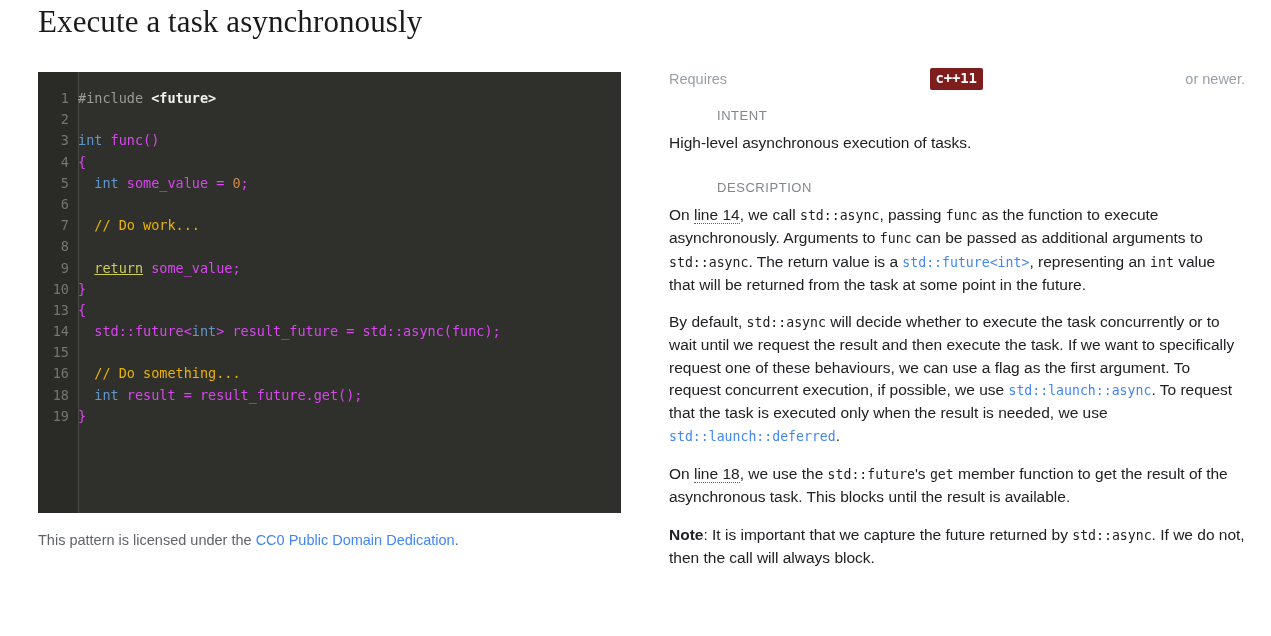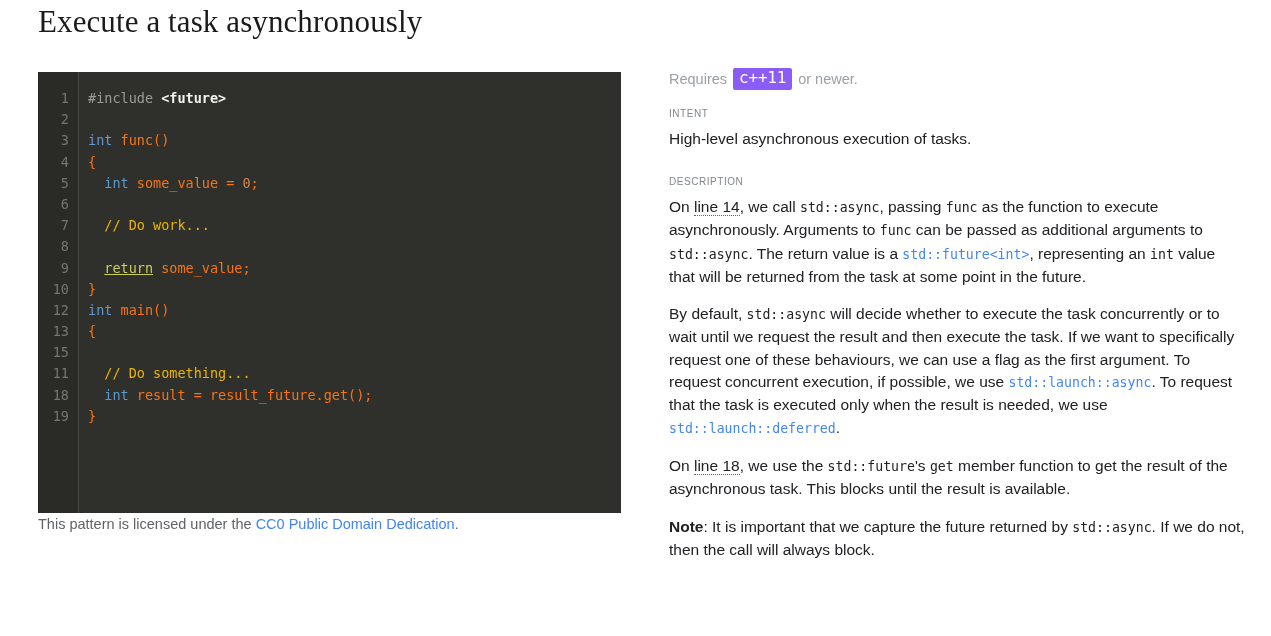--- a/index.html
+++ b/index.html
@@ -78,33 +78,34 @@
     width: 40px;
     min-width: 40px;
     text-align: right;
     padding-right: 9px;
     box-sizing: border-box;
     color: #757670;
     font-size: 13.5px;
     user-select: none;
   }
   .lc {
-    padding-left: 10px;
+    padding-left: 0;
     color: #e4e4df;
   }
   
   .t-pre   { color: #9a9b95; }
   .t-inc   { color: #f2f2ee; font-weight: bold; }
   .t-kw    { color: #6196cc; }
   .t-ret   { color: #cdcd5c; text-decoration: underline; }
   .t-num   { color: #cc8a4e; }
   .t-cmt   { color: #eab308; }
-  .t-pln   { color: #f97316; }
+  .t-pln   { color: #d946ef; }
 
   .license {
+    margin-top: 16px;
     font-size: 14.5px;
     line-height: 22px;
     color: #5f6368;
   }
   .license a {
     color: #4285f4;
     text-decoration: none;
   }
 
   
@@ -116,40 +117,42 @@
   }
 
   .requires {
     font-size: 14.5px;
     color: #9aa0a6;
     line-height: 22px;
     margin-bottom: 18px;
     display: flex;
     align-items: center;
     gap: 6px;
+    justify-content: space-between;
   }
   .badge {
     display: inline-block;
-    background: #8b5cf6;
+    background: #7f1d1d;
     color: #ffffff;
     font-family: "DejaVu Sans Mono", monospace;
-    font-weight: normal;
-    font-size: 16px;
+    font-weight: bold;
+    font-size: 14px;
     line-height: 12.5px;
     padding: 4px 6px 5px 6px;
     border-radius: 2px;
     letter-spacing: -0.2px;
   }
 
   .section-label {
-    font-size: 10px;
+    font-size: 13px;
     letter-spacing: 0.55px;
     color: #80868b;
     text-transform: uppercase;
     margin-bottom: 9px;
+    margin-left: 48px;
   }
 
   .intent-text {
     font-size: 15.5px;
     line-height: 22px;
     color: #202124;
     margin: 4px 0 26px 0;
   }
 
   .desc p {
@@ -196,24 +199,24 @@
           <div class="code-line"><span class="ln">1</span><span class="lc"><span class="t-pre">#include </span><span class="t-inc">&lt;future&gt;</span></span></div>
           <div class="code-line"><span class="ln">2</span><span class="lc"></span></div>
           <div class="code-line"><span class="ln">3</span><span class="lc"><span class="t-kw">int</span><span class="t-pln"> func()</span></span></div>
           <div class="code-line"><span class="ln">4</span><span class="lc"><span class="t-pln">{</span></span></div>
           <div class="code-line"><span class="ln">5</span><span class="lc"><span class="t-pln">  </span><span class="t-kw">int</span><span class="t-pln"> some_value = </span><span class="t-num">0</span><span class="t-pln">;</span></span></div>
           <div class="code-line"><span class="ln">6</span><span class="lc"></span></div>
           <div class="code-line"><span class="ln">7</span><span class="lc"><span class="t-cmt">  // Do work...</span></span></div>
           <div class="code-line"><span class="ln">8</span><span class="lc"></span></div>
           <div class="code-line"><span class="ln">9</span><span class="lc"><span class="t-pln">  </span><span class="t-ret">return</span><span class="t-pln"> some_value;</span></span></div>
           <div class="code-line"><span class="ln">10</span><span class="lc"><span class="t-pln">}</span></span></div>
-          <div class="code-line"><span class="ln">12</span><span class="lc"><span class="t-kw">int</span><span class="t-pln"> main()</span></span></div>
           <div class="code-line"><span class="ln">13</span><span class="lc"><span class="t-pln">{</span></span></div>
+          <div class="code-line"><span class="ln">14</span><span class="lc"><span class="t-pln">  std::future&lt;</span><span class="t-kw">int</span><span class="t-pln">&gt; result_future = std::async(func);</span></span></div>
           <div class="code-line"><span class="ln">15</span><span class="lc"></span></div>
-          <div class="code-line"><span class="ln">11</span><span class="lc"><span class="t-cmt">  // Do something...</span></span></div>
+          <div class="code-line"><span class="ln">16</span><span class="lc"><span class="t-cmt">  // Do something...</span></span></div>
           <div class="code-line"><span class="ln">18</span><span class="lc"><span class="t-pln">  </span><span class="t-kw">int</span><span class="t-pln"> result = result_future.get();</span></span></div>
           <div class="code-line"><span class="ln">19</span><span class="lc"><span class="t-pln">}</span></span></div>
         </div>
     </div>
 
     <div class="license">
       <span>This pattern is licensed under the </span><a href="#" class="license-link">CC0 Public Domain Dedication</a><span>.</span>
     </div>
 
   </div>

